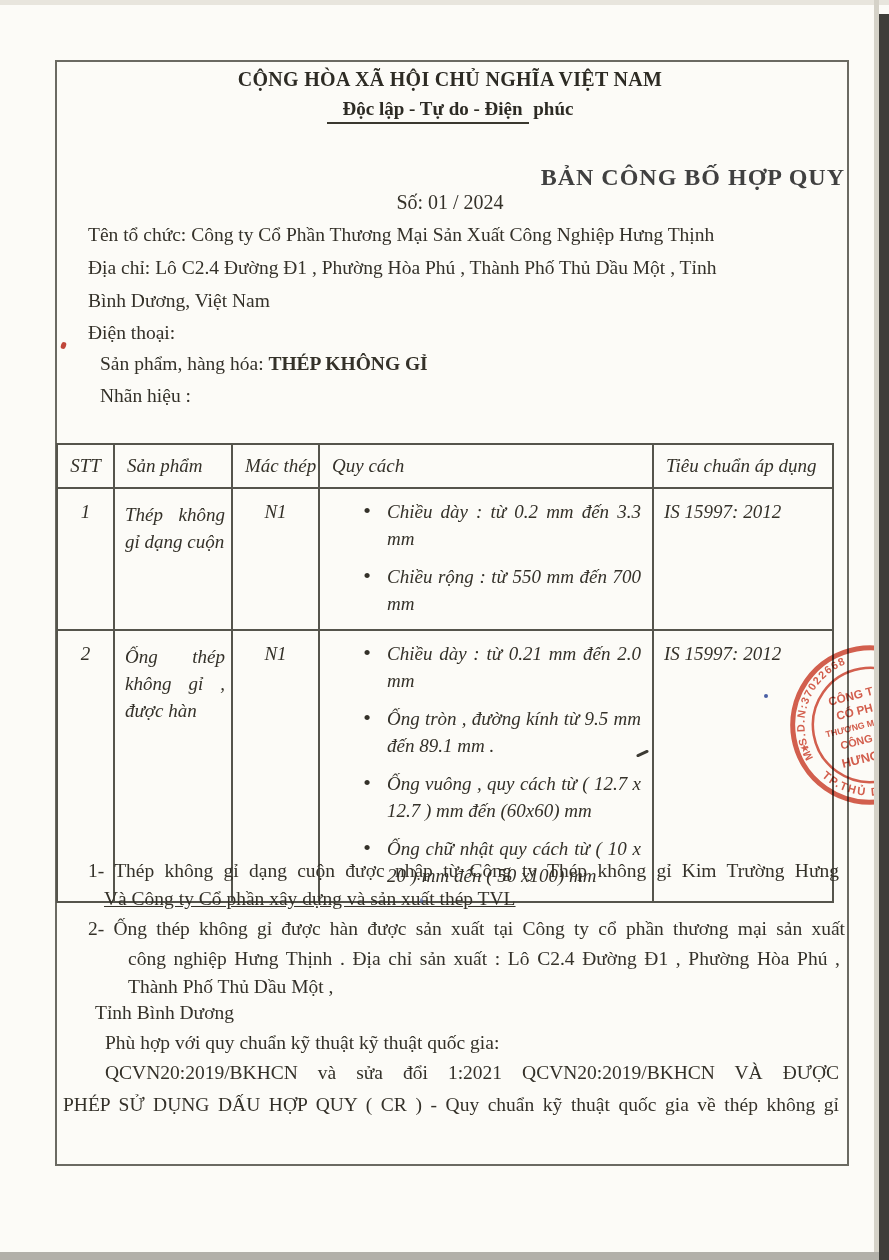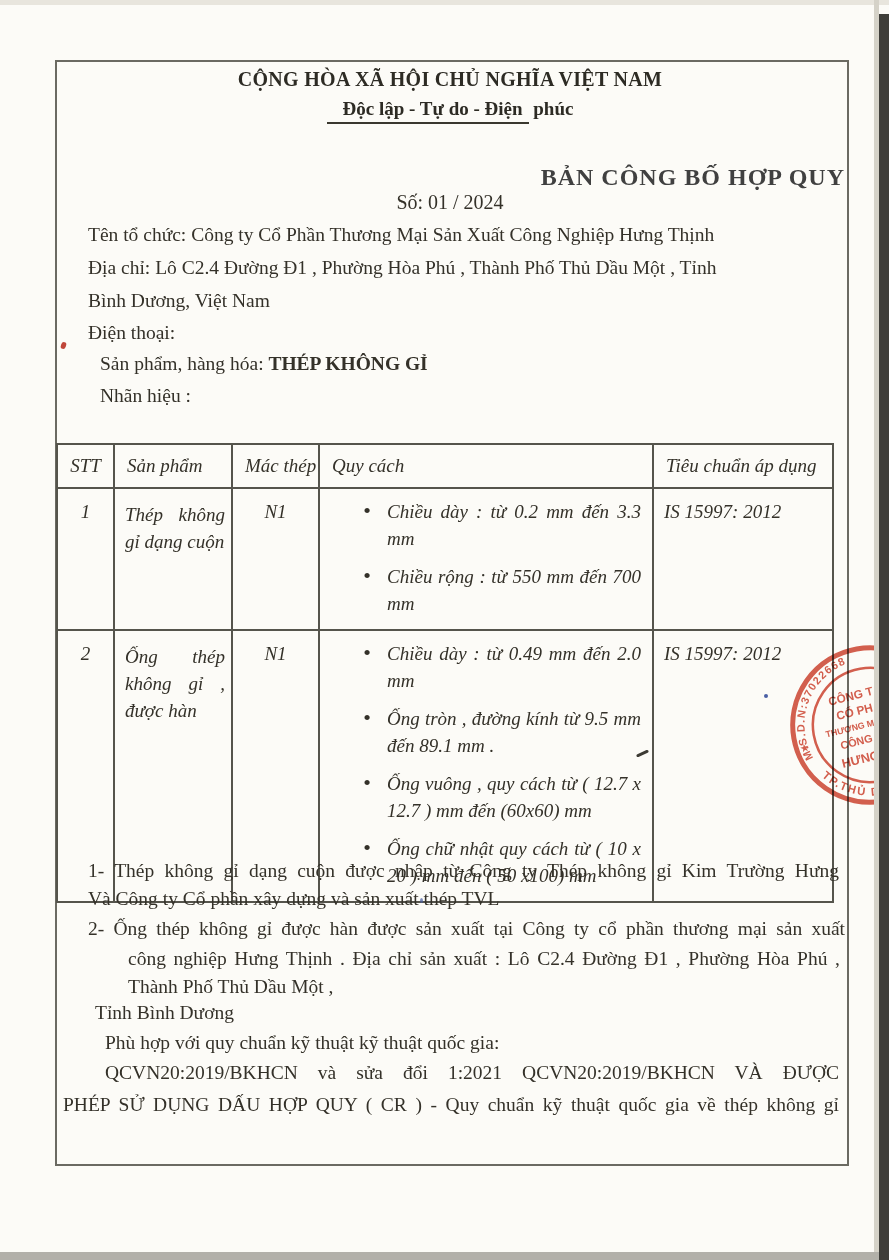--- a/index.html
+++ b/index.html
@@ -56,21 +56,21 @@
   td.c-grade { text-align:center; padding-top:12px; }
   td.c-specs ul { margin:8px 0 0 0; padding:0 10px 0 0; list-style:none; }
   td.c-specs li { position:relative; padding-left:66px; margin-bottom:11px; text-align:justify; line-height:27px; }
   td.c-specs li::before { content:"•"; position:absolute; left:42px; top:-1px; font-size:22px; }
   td.c-std   { padding:12px 4px 0 10px; }
   tr.r-head { height:42px; } tr.r-1 { height:97px; } tr.r-2 { height:233px; }
 
   .note-text { font-size:19.5px; }
   .jline { white-space:normal; text-align:justify; text-align-last:justify; }
   .n1l1 { left:88px;  top:858px;  width:751px; }
-  .n1l2 { left:88px;  top:886px; }
+  .n1l2 { left:104px;  top:886px;text-decoration:underline; }
   .n2l1 { left:88px;  top:916px;  width:757px; }
   .n2l2 { left:128px; top:946px;  width:712px; }
   .n2l3 { left:128px; top:974px; }
   .province    { left:95px;  top:1000px; }
   .conform-intro { left:105px; top:1030px; }
   .conform1    { left:105px; top:1060px; width:734px; }
   .conform2    { left:63px;  top:1092px; width:776px; }
 
   .stamp {
     position:absolute; left:786px; top:641px; width:168px; height:168px;
@@ -133,21 +133,21 @@
           </ul>
         </td>
         <td class="c-std">IS 15997: 2012</td>
       </tr>
       <tr class="r-2">
         <td class="c-stt">2</td>
         <td class="c-prod">Ống thép không gỉ , được hàn</td>
         <td class="c-grade">N1</td>
         <td class="c-specs">
           <ul>
-            <li>Chiều dày : từ 0.49 mm đến 2.0 mm</li>
+            <li>Chiều dày : từ 0.21 mm đến 2.0 mm</li>
             <li>Ống tròn , đường kính từ 9.5 mm đến 89.1 mm .</li>
             <li>Ống vuông , quy cách từ ( 12.7 x 12.7 ) mm đến (60x60) mm</li>
             <li>Ống chữ nhật quy cách từ ( 10 x 20 ) mm đến ( 50 x100) mm</li>
           </ul>
         </td>
         <td class="c-std">IS 15997: 2012</td>
       </tr>
     </tbody>
   </table>
 

